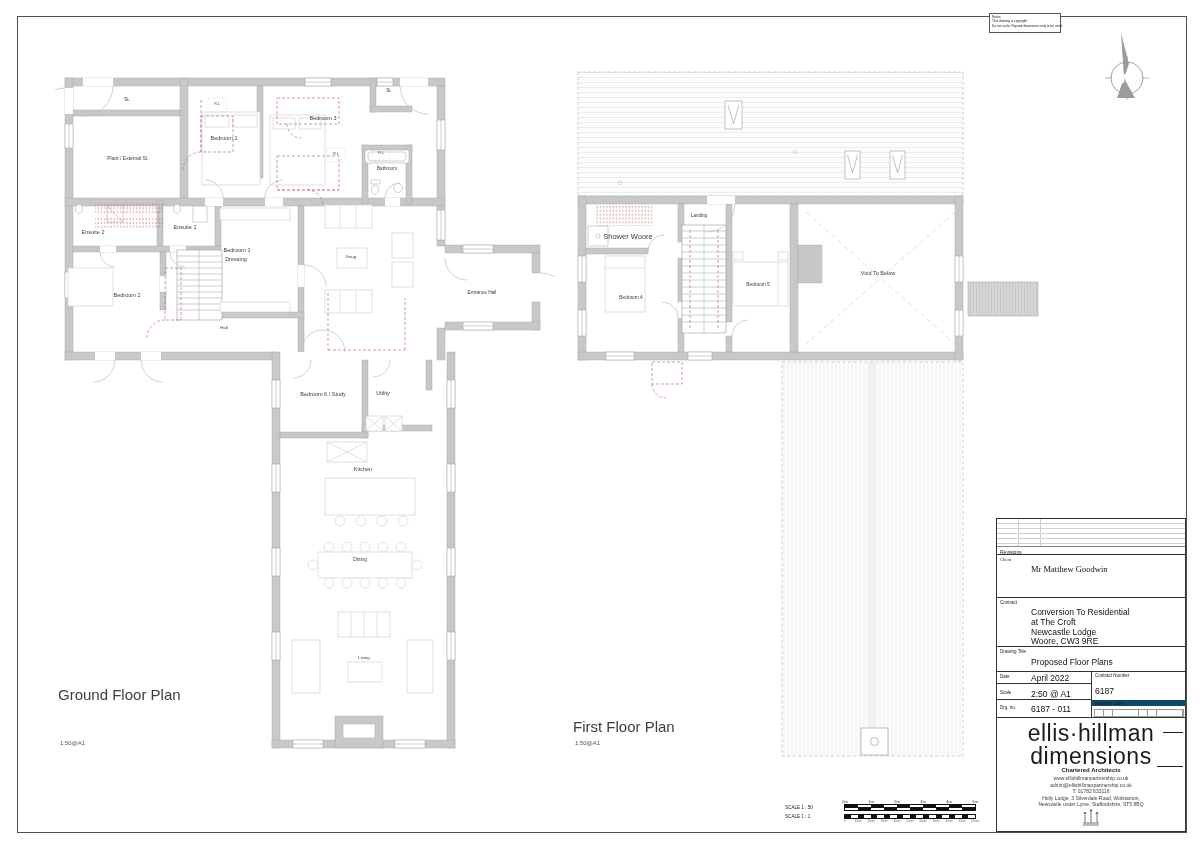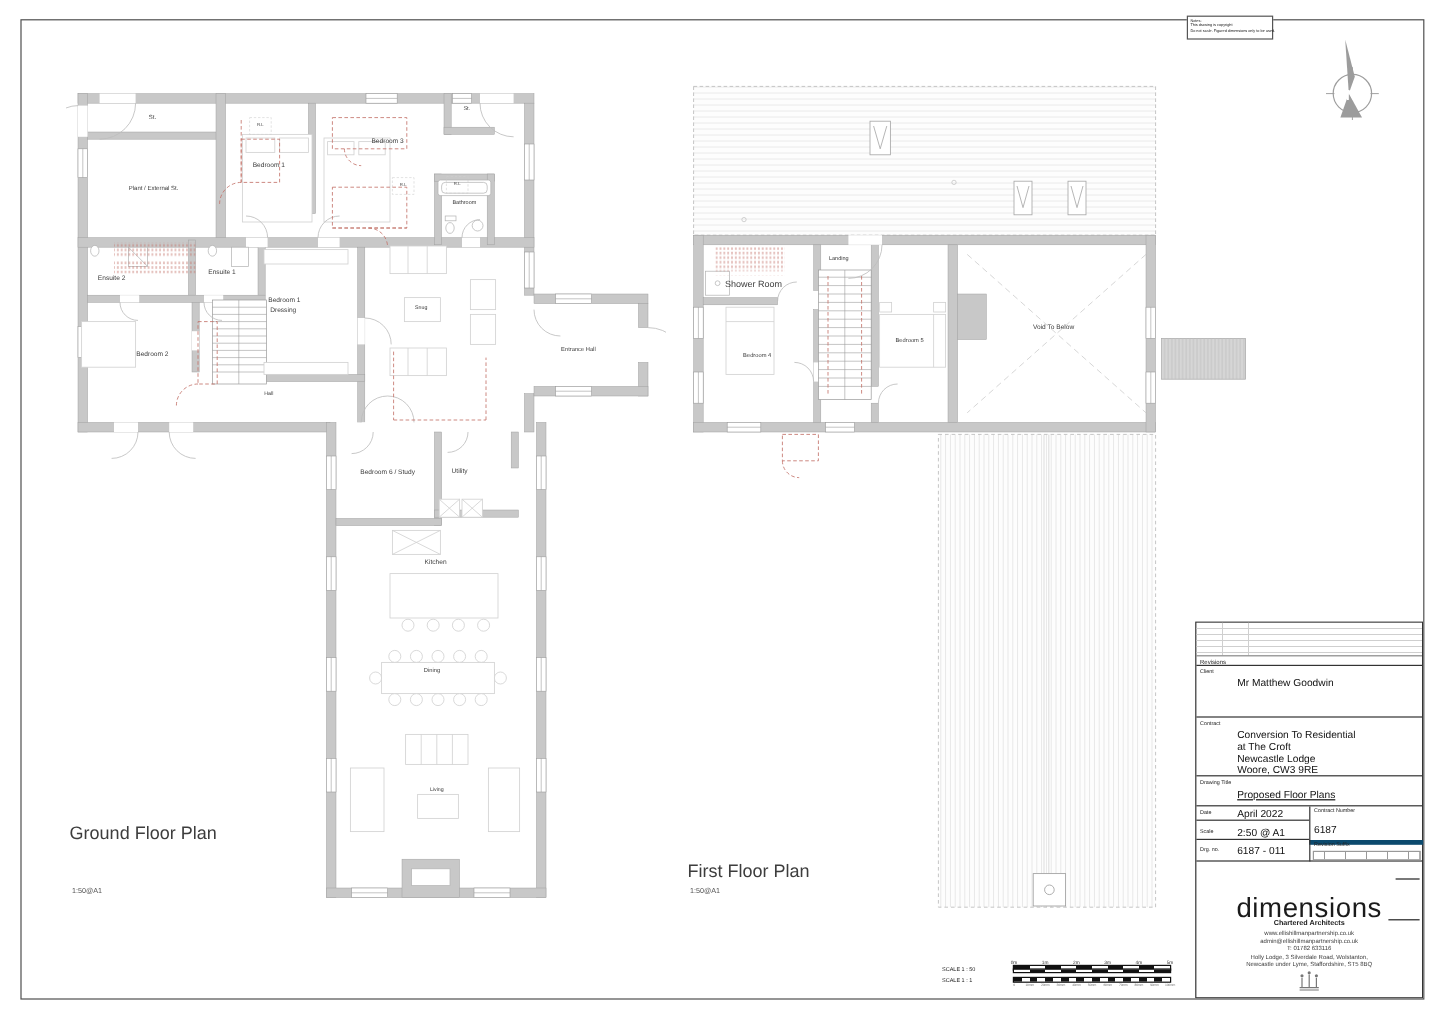--- a/index.html
+++ b/index.html
@@ -444,21 +444,21 @@
       </g>
 
       <g stroke="#c4726a" stroke-width=".7" fill="none" stroke-dasharray="3,2">
         <rect x="26" y="146" width="58" height="24" fill="url(#comb2)" stroke="none"></rect>
         <path d="M120,170 V268 M148,170 V268"></path>
         <rect x="82" y="302" width="30" height="22"></rect>
         <path d="M82,324 A14,14 0 0 0 96,338"></path>
       </g>
     </svg>
     
-    <span class="lbl" style="left:58px;top:177px;font-size:7.5px;">Shower Room</span>
+    <span class="lbl" style="left:58px;top:177px;font-size:7.5px;">Shower Woore</span>
     <span class="lbl" style="left:129px;top:156px;font-size:4.6px;">Landing</span>
     <span class="lbl" style="left:61px;top:238px;font-size:4.8px;">Bedroom 4</span>
     <span class="lbl" style="left:188px;top:225px;font-size:4.8px;">Bedroom 5</span>
     <span class="lbl" style="left:308px;top:214px;">Void To Below</span>
   </div>
   <div class="plan-title" style="left:573px;top:718px;">First Floor Plan</div>
   <div class="plan-scale" style="left:575px;top:740px;">1:50@A1</div>
 
   <div id="scalebar">
     <span class="sb-lab" style="left:0;top:6px;">SCALE 1 : 50</span>
@@ -483,59 +483,60 @@
     <span class="sb-tick2" style="left:164px;top:20px;">80mm</span>
     <span class="sb-tick2" style="left:177px;top:20px;">90mm</span>
     <span class="sb-tick2" style="left:190px;top:20px;">100mm</span>
   </div>
 
   <div id="titleblock">
     <div class="rev-grid"></div>
     <div class="tb-sec" style="top:27px;height:9px;border-top:.5px solid #888;">
       <span class="tb-lab" style="left:3px;top:2px;font-size:5px;">Revisions</span>
     </div>
-    <div class="tb-sec" style="top:36px;height:43px;">
+    <div class="tb-sec" style="top:36px;height:43px;font-family:Liberation Serif, serif;">
       <span class="tb-lab" style="left:3px;top:2px;">Client</span>
       <span class="tb-val" style="left:34px;top:9px;">Mr Matthew Goodwin</span>
     </div>
     <div class="tb-sec" style="top:79px;height:49px;">
       <span class="tb-lab" style="left:3px;top:2px;">Contract</span>
       <div class="tb-val" style="left:34px;top:10px;line-height:1.15;">
         <div>Conversion To Residential</div>
         <div>at The Croft</div>
         <div>Newcastle Lodge</div>
         <div>Woore, CW3 9RE</div>
       </div>
     </div>
     <div class="tb-sec" style="top:128px;height:25px;">
       <span class="tb-lab" style="left:3px;top:2px;">Drawing Title</span>
-      <span class="tb-val" style="left:34px;top:10px;text-decoration:underline;">Proposed Floor Plans</span>
+      <span class="tb-val" style="left:34px;top:10px;">Proposed Floor Plans</span>
     </div>
     <div class="tb-sec" style="top:151px;height:14px;width:94px;">
       <span class="tb-lab" style="left:3px;top:4px;">Date</span>
       <span class="tb-val" style="left:34px;top:2.5px;">April 2022</span>
     </div>
     <div class="tb-sec" style="top:167px;height:14px;width:94px;">
       <span class="tb-lab" style="left:3px;top:4px;">Scale</span>
       <span class="tb-val" style="left:34px;top:2.5px;">2:50 @ A1</span>
     </div>
     <div class="tb-sec" style="top:181px;height:18px;width:94px;">
       <span class="tb-lab" style="left:3px;top:5px;">Drg. no.</span>
       <span class="tb-val" style="left:34px;top:3.5px;">6187 - 011</span>
     </div>
-    <div class="abs" style="left:94px;top:153px;width:94px;height:28px;border-left:1px solid #333;border-bottom:4px solid #0c4a6e;">
+    <div class="abs" style="left:94px;top:153px;width:94px;height:28px;border-left:1px solid #333;border-bottom:6px solid #0c4a6e;">
       <span class="tb-lab" style="left:3px;top:1px;">Contract Number</span>
       <span class="tb-val" style="left:3px;top:14px;">6187</span>
     </div>
     <div class="abs" style="left:94px;top:181px;width:94px;height:18px;border-left:1px solid #333;border-bottom:1px solid #333;box-sizing:border-box;">
       <span class="tb-lab" style="left:3px;top:1px;">Revision Suffix</span>
       <div class="abs" style="left:2px;top:9px;width:88px;height:6px;border:.5px solid #999;
            background:repeating-linear-gradient(90deg,transparent 0 8.3px,#999 8.3px 8.8px);"></div>
     </div>
     <div class="abs" style="left:0;top:199px;width:188px;height:113px;">
+      <div class="logo-line" style="top:4px;">ellis·hillman</div>
       <div class="logo-line" style="top:27px;">dimensions</div>
       <div class="abs" style="left:166px;top:14px;width:20px;height:1px;background:#222;"></div>
       <div class="abs" style="left:160px;top:48px;width:26px;height:1px;background:#222;"></div>
       <div class="firm-small" style="top:49px;font-size:6px;font-weight:bold;color:#222;">Chartered Architects</div>
       <div class="firm-small" style="top:58px;">www.ellishillmanpartnership.co.uk</div>
       <div class="firm-small" style="top:64.5px;">admin@ellishillmanpartnership.co.uk</div>
       <div class="firm-small" style="top:71px;">T: 01782 633116</div>
       <div class="firm-small" style="top:77.5px;">Holly Lodge, 3 Silverdale Road, Wolstanton,</div>
       <div class="firm-small" style="top:84px;">Newcastle under Lyme, Staffordshire, ST5 8BQ</div>
       <svg class="abs" style="left:84px;top:91px;" width="20" height="20" viewBox="0 0 20 20">

